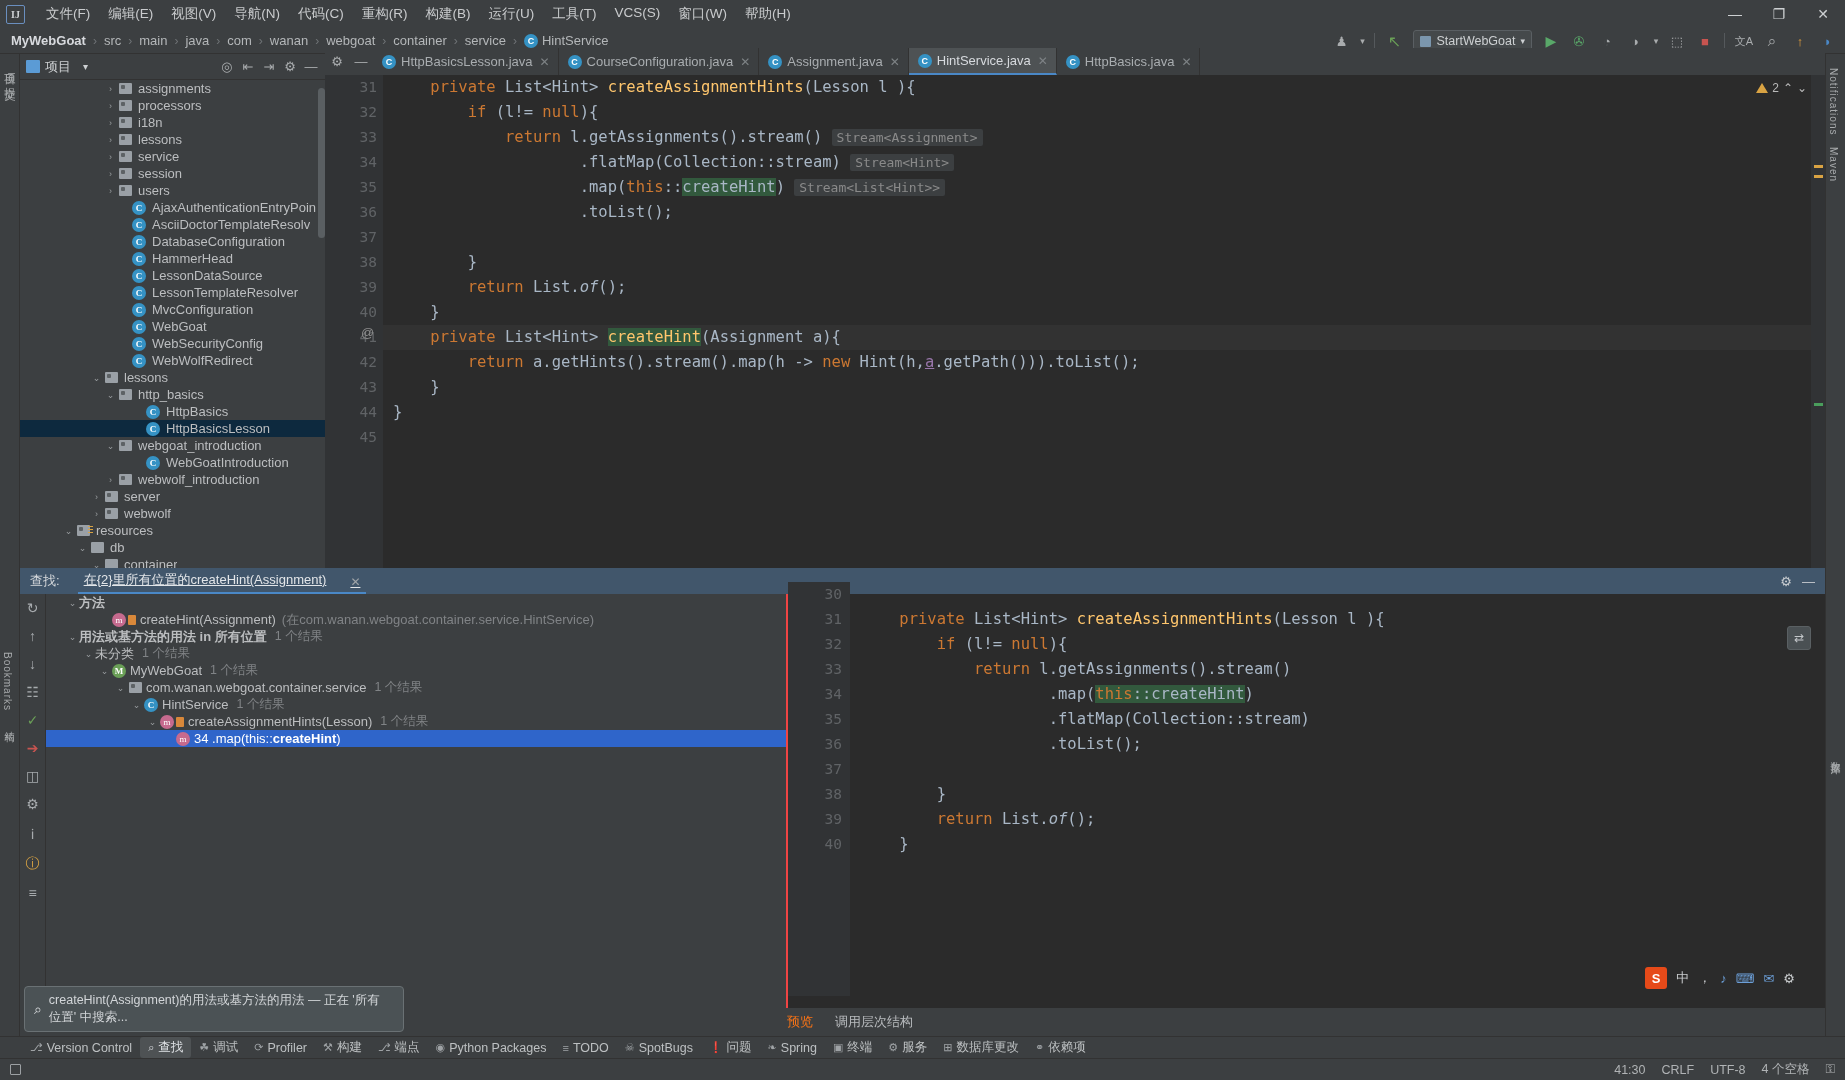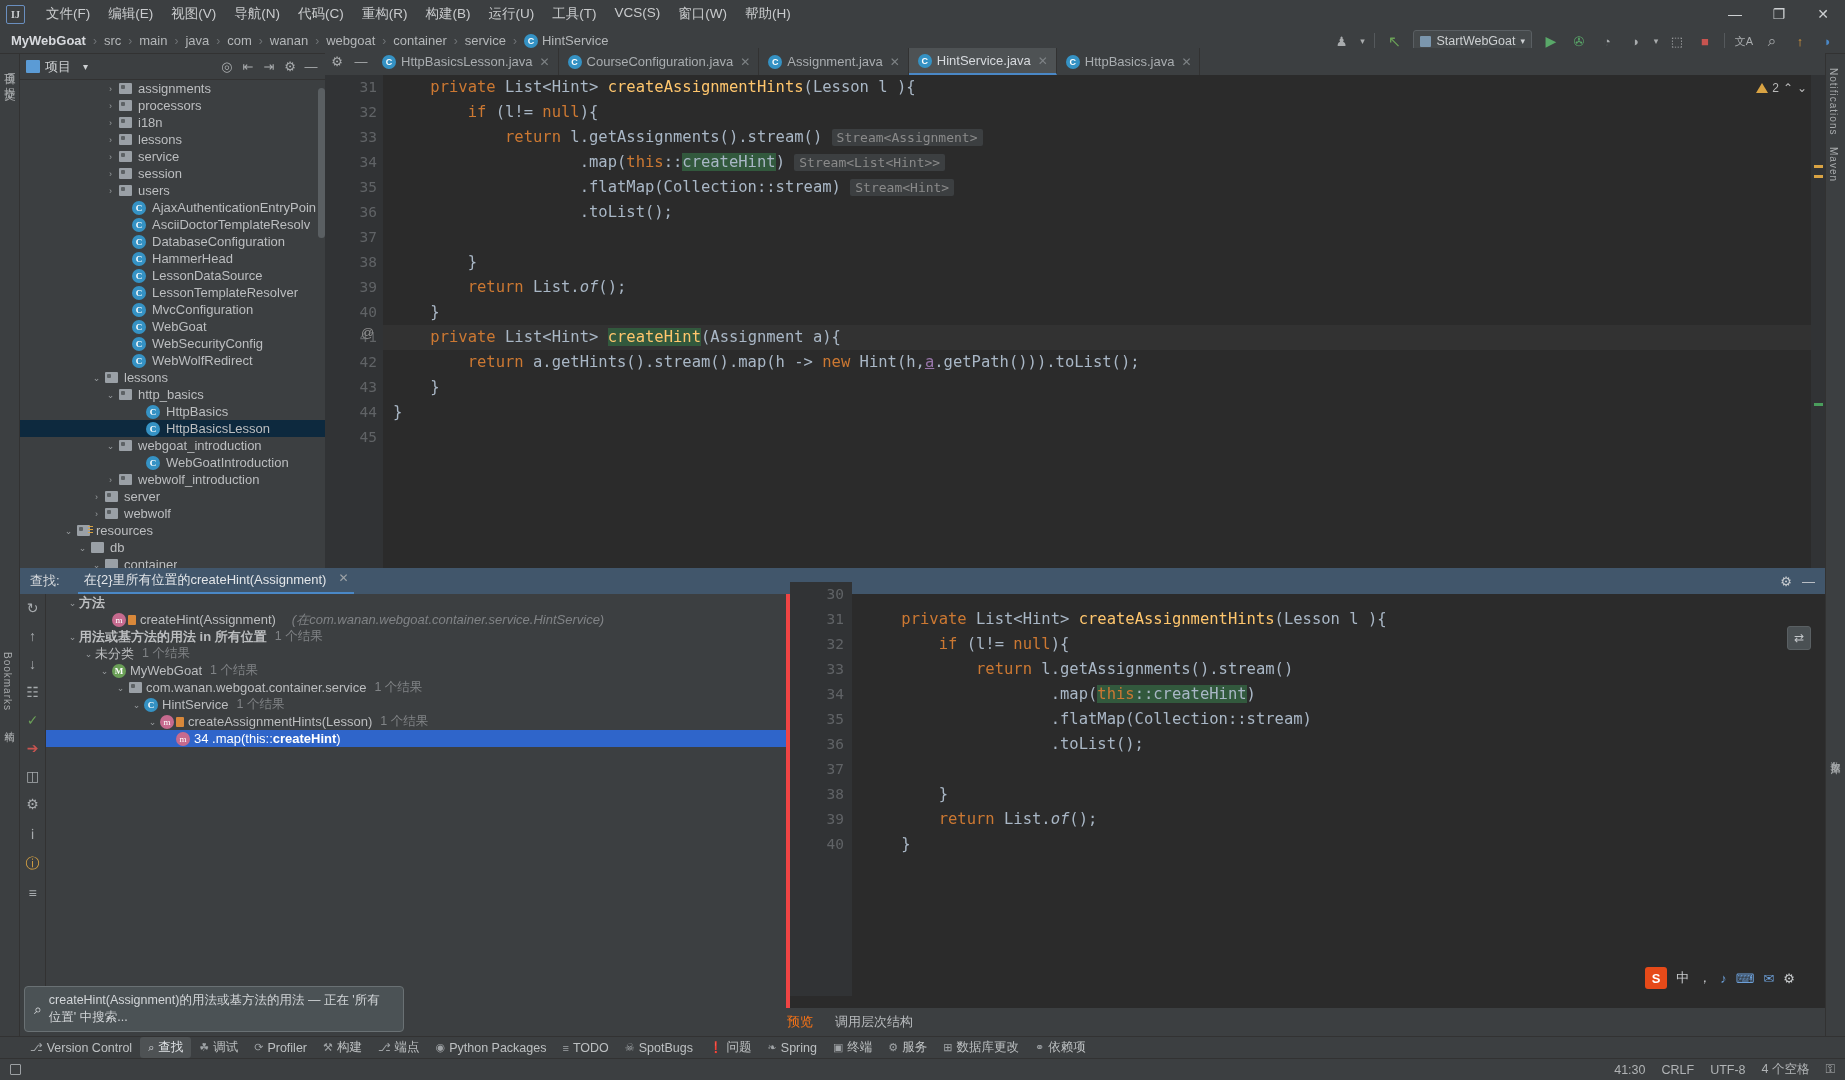--- a/index.html
+++ b/index.html
@@ -177,21 +177,21 @@
   .mark { position: absolute; right: 2px; width: 9px; height: 3px; }
 
   
   .find-head {
     position: absolute; left: 20px; top: 568px; right: 20px; height: 26px;
     background: #41566b; display: flex; align-items: center; padding-left: 10px;
   }
   .find-label { font-size: 13px; color: #d6d9dc; margin-right: 18px; }
   .find-tab {
     font-size: 13px; color: #e2e5e8; padding: 3px 6px; border-bottom: 2px solid #4a88c7;
-    display: flex; align-items: flex-start; gap: 12px;
+    display: flex; align-items: flex-end; gap: 24px; text-decoration: underline;
   }
   .find-tab .x { color: #9fa4a8; font-size: 12px; }
   .find-head-icons { margin-left: auto; display: flex; gap: 10px; padding-right: 10px; color: #c8ccd0; }
 
   .find-body {
     position: absolute; left: 20px; top: 594px; right: 20px; bottom: 72px;
     background: #3c3f41; display: flex;
   }
   .find-rail {
     width: 26px; background: #3c3f41; display: flex; flex-direction: column;
@@ -206,21 +206,21 @@
   .mico {
     width: 14px; height: 14px; border-radius: 50%; background: #c66a8e; color: #fff;
     font-size: 9px; display: flex; align-items: center; justify-content: center;
     font-family: "Liberation Serif", serif;
   }
   .lockico { width: 8px; height: 10px; background: #d9883a; border-radius: 1px; margin-left:2px; }
   .pkg { color: #808386; }
 
   
   .preview {
-    flex: 1; background: #2b2b2b; position: relative; border-left: 4px solid #ef4444;
+    flex: 1; background: #2b2b2b; position: relative; border-left: 2px solid #ef4444;
   }
   .pv-gutter {
     position: absolute; left: 0; top: 0; width: 62px; height: 100%; background: #313335;
     color: #606366; text-align: right;
   }
   .pvln { height: 25px; line-height: 25px; font-family: "DejaVu Sans Mono", monospace; font-size: 14.5px; padding-right: 8px; }
   .pv-lines { position: absolute; left: 62px; top: 0; right: 0; font-family: "DejaVu Sans Mono", monospace; font-size: 15.5px; }
   .pvl { height: 25px; line-height: 25px; white-space: pre; padding-left: 12px; color: #a9b7c6; }
   .pv-btn {
     position: absolute; right: 14px; top: 32px; width: 24px; height: 24px;
@@ -646,22 +646,22 @@
         <div class="gln">41</div>
         <div class="gln">42</div>
         <div class="gln">43</div>
         <div class="gln">44</div>
         <div class="gln">45</div>
       </div>
     <div class="code-lines" id="codelines">
         <div class="cl">    <span class="kw">private</span> List&lt;Hint&gt; <span class="mth">createAssignmentHints</span>(Lesson l ){</div>
         <div class="cl">        <span class="kw">if</span> (l!= <span class="kw">null</span>){</div>
         <div class="cl">            <span class="kw">return</span> l.getAssignments().stream() <span class="hint">Stream&lt;Assignment&gt;</span></div>
+        <div class="cl">                    .flatMap(Collection::stream) <span class="hint">Stream&lt;Hint&gt;</span></div>
         <div class="cl">                    .map(<span class="kw">this</span>::<span class="hl">createHint</span>) <span class="hint">Stream&lt;List&lt;Hint&gt;&gt;</span></div>
-        <div class="cl">                    .flatMap(Collection::stream) <span class="hint">Stream&lt;Hint&gt;</span></div>
         <div class="cl">                    .toList();</div>
         <div class="cl">&nbsp;</div>
         <div class="cl">        }</div>
         <div class="cl">        <span class="kw">return</span> List.<span class="ital">of</span>();</div>
         <div class="cl">    }</div>
         <div class="cl cur">    <span class="kw">private</span> List&lt;Hint&gt; <span class="hl mth">createHint</span>(Assignment a){</div>
         <div class="cl">        <span class="kw">return</span> a.getHints().stream().map(h -&gt; <span class="kw">new</span> Hint(h,<span class="fld-u">a</span>.getPath())).toList();</div>
         <div class="cl">    }</div>
         <div class="cl">}</div>
         <div class="cl">&nbsp;</div>
@@ -710,21 +710,21 @@
           <span class="arrow">⌄</span>
           <span class="bold">方法</span>
         </div>
         <div class="rrow" style="padding-left: 52px;">
           <span class="arrow none">›</span>
           <span class="ico" style="width: 26px;">
             <span class="mico">m</span>
             <span class="lockico"></span>
           </span>
           <span>createHint(Assignment)</span>
-          <span class="pkg" style="margin-left: 16px; font-style: italic;"> (在com.wanan.webgoat.container.service.HintService)</span>
+          <span class="pkg" style="margin-left: 6px;"> (在com.wanan.webgoat.container.service.HintService)</span>
         </div>
         <div class="rrow" style="padding-left: 20px;">
           <span class="arrow">⌄</span>
           <span class="bold">用法或基方法的用法 in 所有位置</span>
           <span class="rcount">1 个结果</span>
         </div>
         <div class="rrow" style="padding-left: 36px;">
           <span class="arrow">⌄</span>
           <span>未分类</span>
           <span class="rcount">1 个结果</span>

